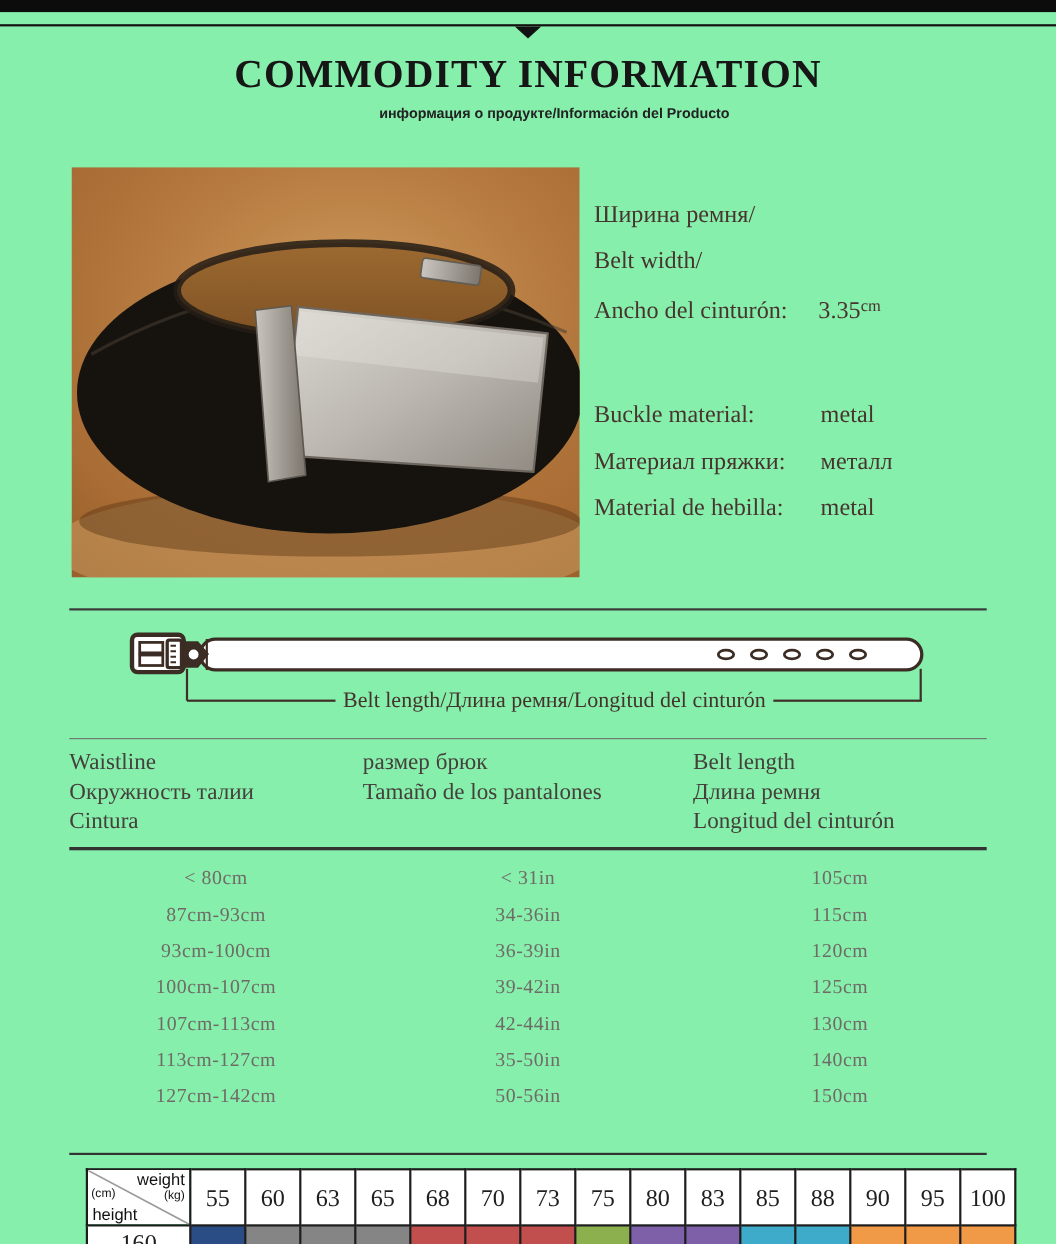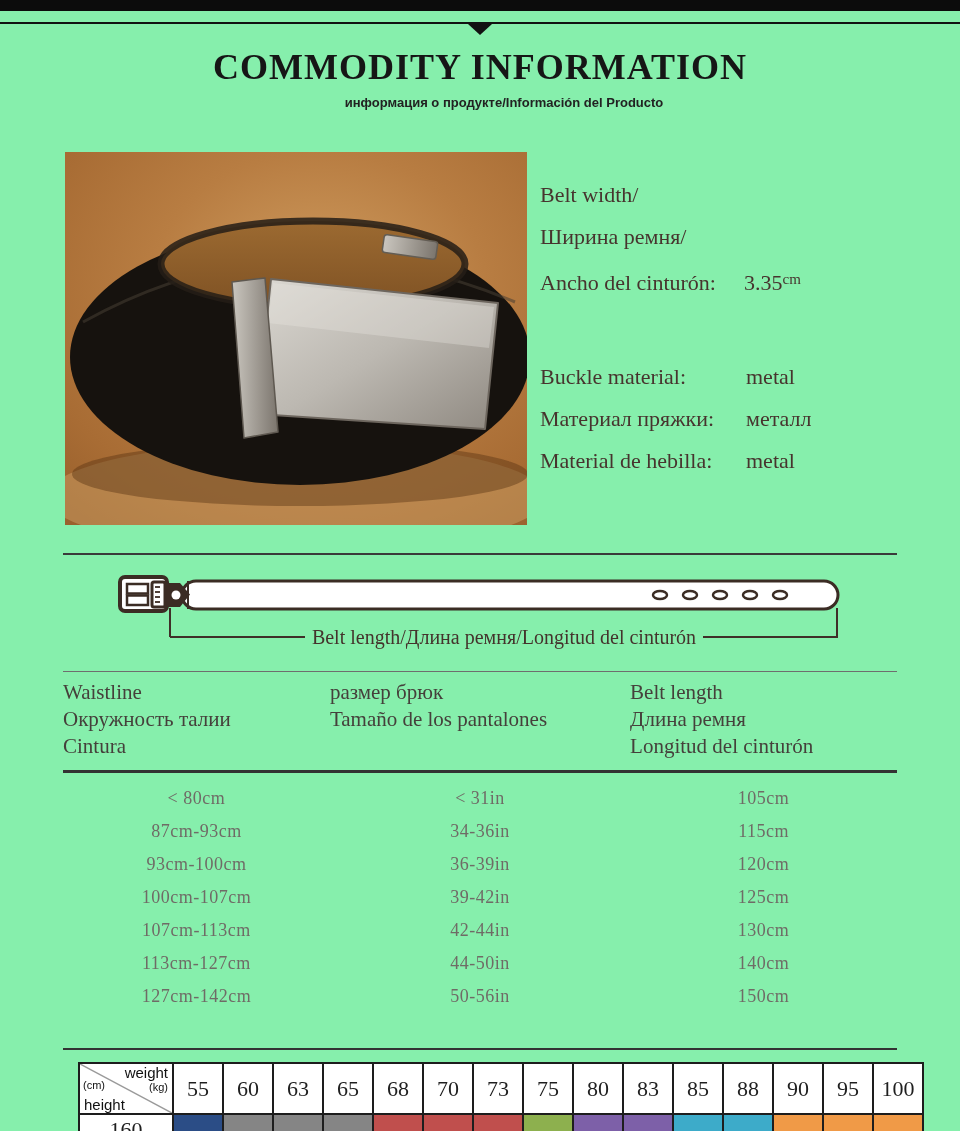--- a/index.html
+++ b/index.html
@@ -112,22 +112,22 @@
       <ellipse cx="248" cy="112" rx="152" ry="43" fill="url(#openGrad)"></ellipse>
       <ellipse cx="248" cy="112" rx="152" ry="43" fill="none" stroke="#241d16" stroke-width="7" opacity="0.85"></ellipse>
       <rect x="318" y="86" width="54" height="18" rx="3" fill="url(#claspGrad)" stroke="#635d54" stroke-width="1.5" transform="rotate(8 345 95)"></rect>
       <path d="M 206 127 L 433 151 L 420 277 L 192 262 Z" fill="url(#plateGrad)" stroke="#6d665e" stroke-width="2" stroke-linejoin="round"></path>
       <path d="M 208 131 L 429 155 L 424 196 L 203 171 Z" fill="#e9e6e0" opacity="0.35"></path>
       <path d="M 167 130 L 200 126 L 213 280 L 179 286 Z" fill="url(#claspGrad)" stroke="#5e5850" stroke-width="1.5" stroke-linejoin="round"></path>
     </svg>
   </div>
 
   <div class="spec1">
+    <div class="line">Ширина ремня/</div>
     <div class="line">Belt width/</div>
-    <div class="line">Ширина ремня/</div>
     <div class="line"><span>Ancho del cinturón:</span><span class="val">3.35</span><sup class="unit">cm</sup></div>
   </div>
 
   <div class="spec2">
     <div class="row">
       <span class="lbl">Buckle material:</span>
       <span class="val">metal</span>
     </div>
     <div class="row">
       <span class="lbl">Материал пряжки:</span>
@@ -207,21 +207,21 @@
         <div>39-42in</div>
         <div>125cm</div>
       </div>
       <div class="size-row">
         <div>107cm-113cm</div>
         <div>42-44in</div>
         <div>130cm</div>
       </div>
       <div class="size-row">
         <div>113cm-127cm</div>
-        <div>44-50in</div>
+        <div>35-50in</div>
         <div>140cm</div>
       </div>
       <div class="size-row">
         <div>127cm-142cm</div>
         <div>50-56in</div>
         <div>150cm</div>
       </div>
     </div>
 
   <table class="wh-table">

